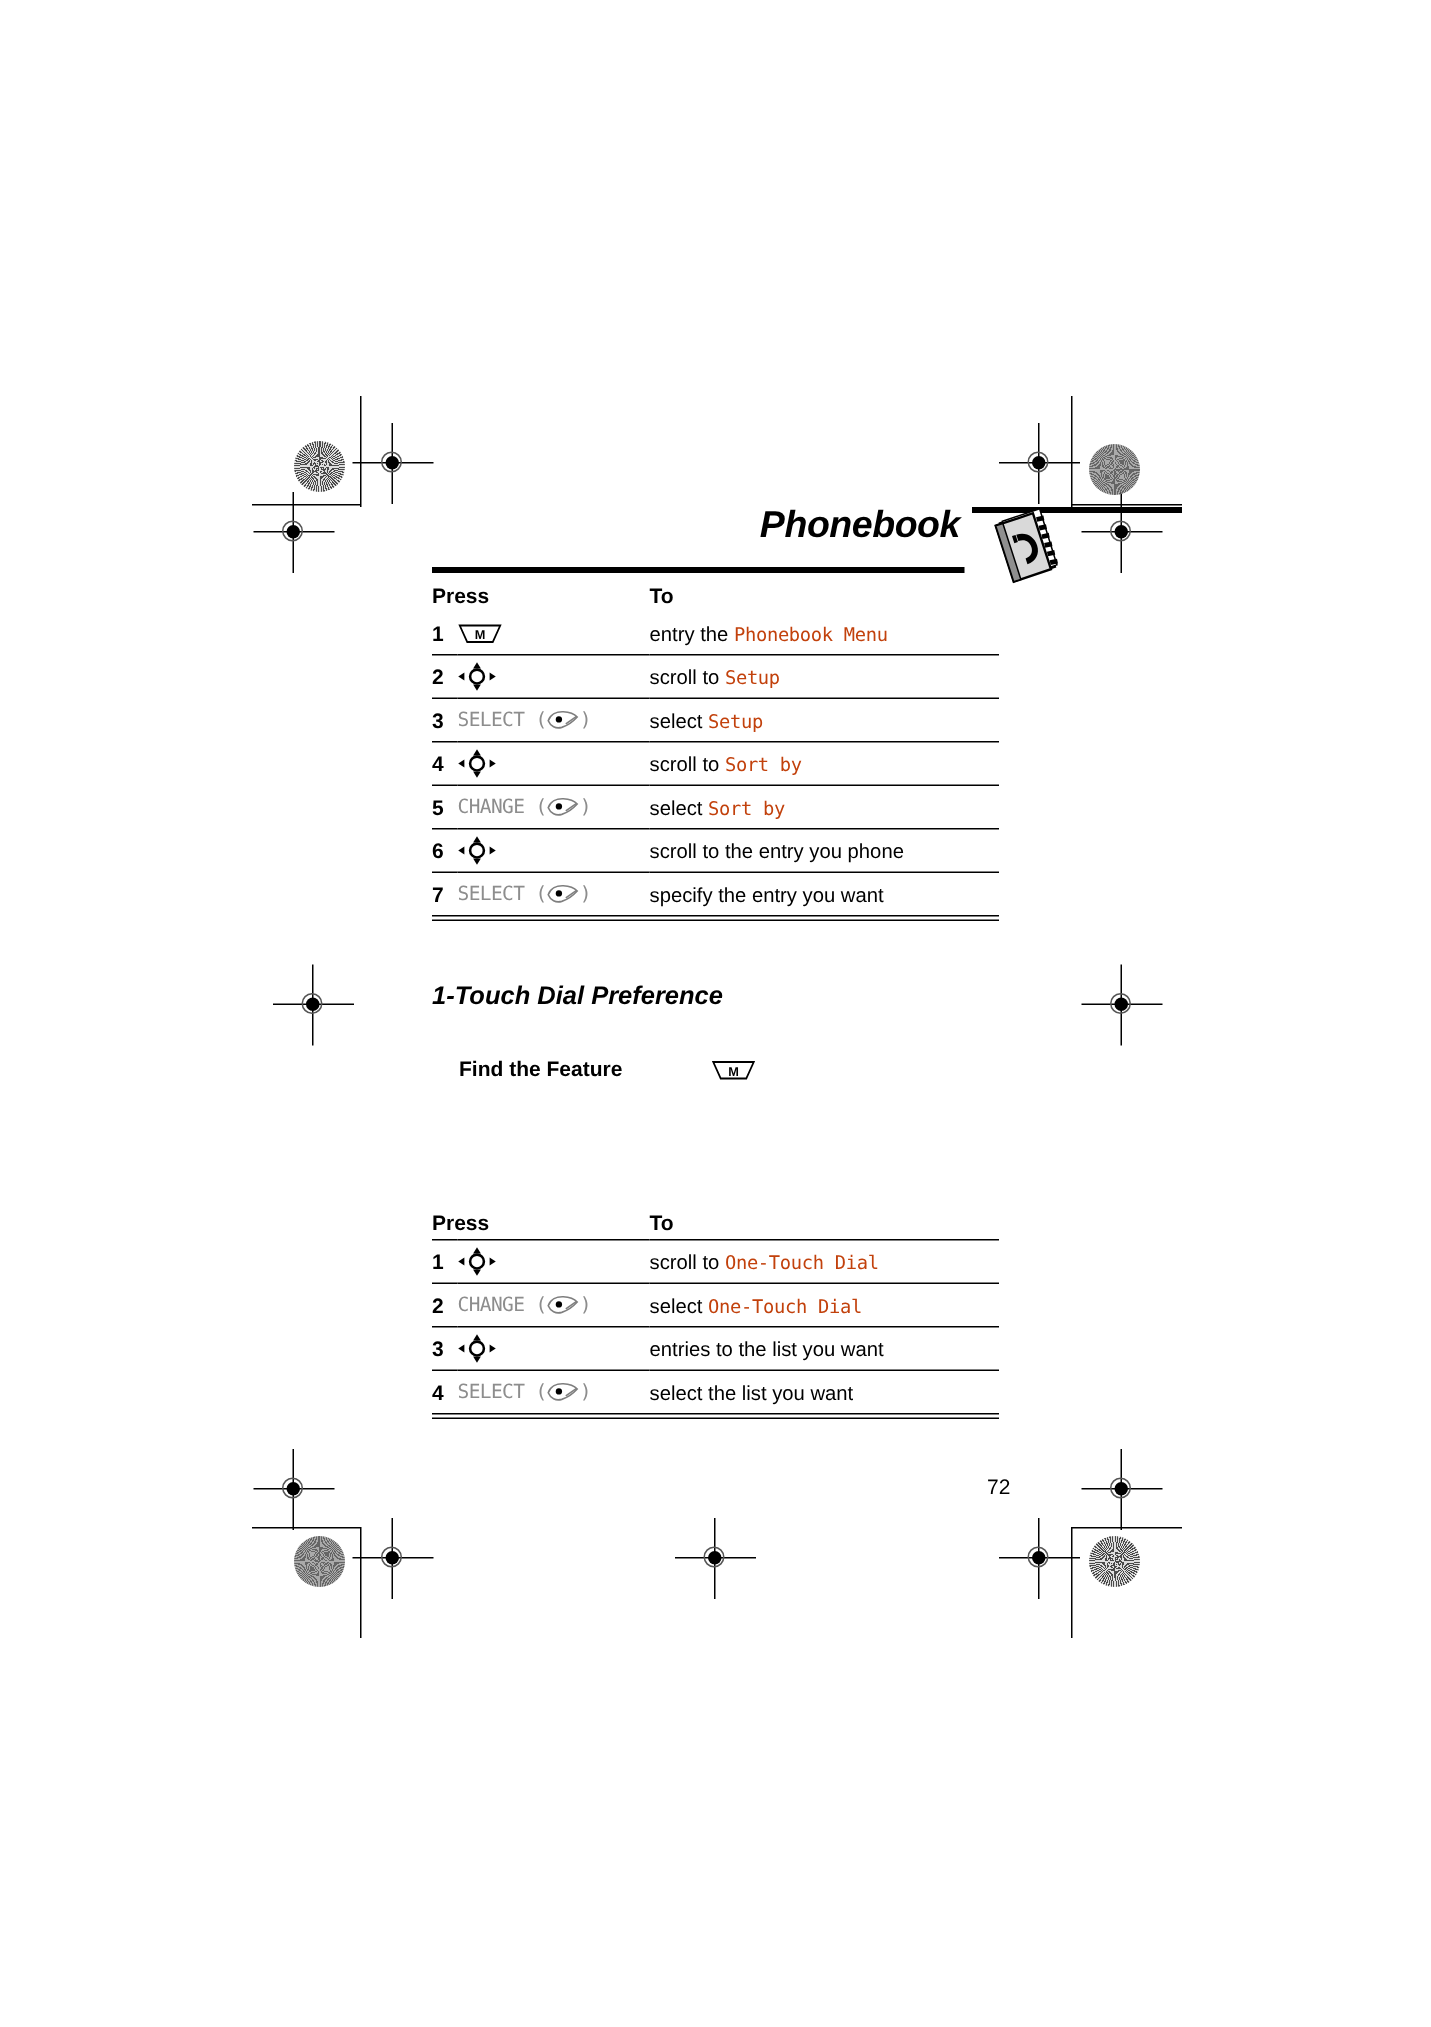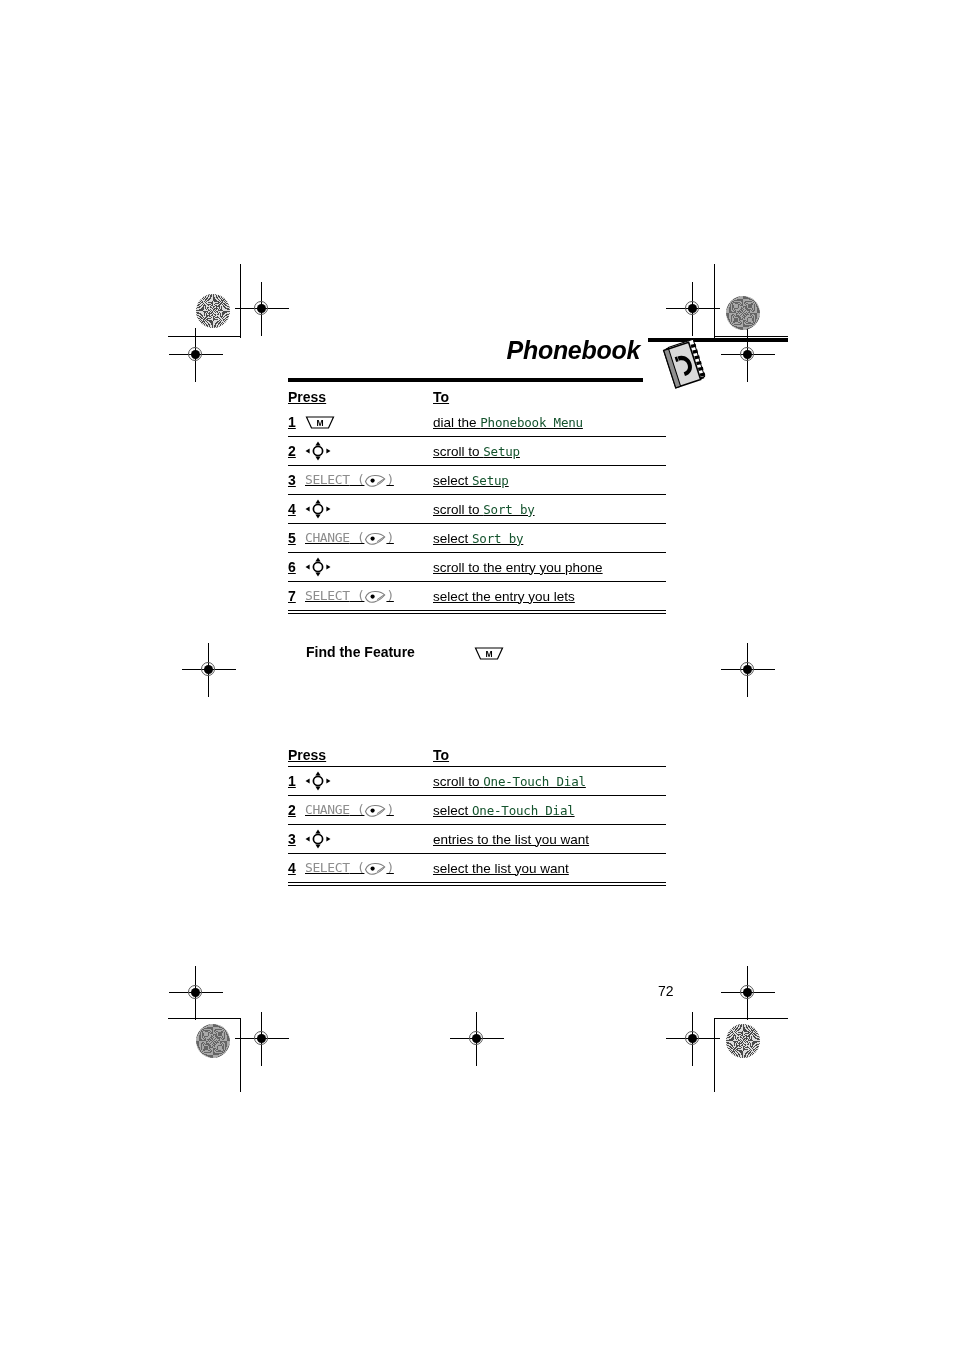--- a/index.html
+++ b/index.html
@@ -35,37 +35,37 @@
   .chapter-title{
     position:absolute;right:48px;top:0;
     font-size:25px;font-weight:bold;font-style:italic;letter-spacing:-.3px;margin-left:44px;
   }
   .title-rule{position:absolute;left:0;top:42px;width:355px;height:4px;background:#000;}
 
   
   .book-icon{position:absolute;left:368px;top:2px;width:52px;height:52px;}
 
   
-  table.steps{width:378px;border-collapse:collapse;font-size:13.5px;margin:0;text-decoration:underline;}
+  table.steps{width:378px;border-collapse:collapse;font-size:13.5px;margin:0;}
   table.steps td,table.steps th{padding:0;vertical-align:middle;text-align:left;}
   .hdr th{font-weight:bold;font-size:14px;padding-bottom:3px;height:22px;}
   .num{width:17px;font-weight:bold;font-size:14px;}
   .key{width:128px;}
   .act{}
   table.steps tr.step{height:28px;}
   table.steps tr.step td{border-top:1px solid #000;height:28px;}
   table.steps tr.step.first td{border-top:none;}
   .tbl-end{width:378px;border-top:1px solid #000;margin-top:0;padding-top:2px;}
   .tbl-end i{display:block;border-top:1px solid #000;}
 
   
   .softkey{font-family:"DejaVu Sans Mono","Liberation Mono",monospace;
     font-size:13px;color:#8d8d8d;letter-spacing:-.4px;white-space:nowrap;}
   .disp{font-family:"DejaVu Sans Mono","Liberation Mono",monospace;
-    font-size:12.5px;color:#14532d;letter-spacing:-.2px;}
+    font-size:12.5px;color:#c2410c;letter-spacing:-.2px;}
   .act{font-size:13.5px;color:#000;white-space:nowrap;}
 
   
   .ic{display:inline-block;vertical-align:middle;}
   .ic-menu{width:30px;height:15px;}
   .ic-nav{width:26px;height:20px;}
   .ic-soft{width:22px;height:14px;}
 
   
   .sec-head{font-size:17px;font-weight:bold;font-style:italic;margin:40px 0 12px 0;}
@@ -213,21 +213,21 @@
       <tr class="step first">
         <td class="num">1</td>
         <td class="key">
           <span class="ic ic-menu">
             <svg viewBox="0 0 30 15" width="30" height="15">
               <path d="M1.5 2 L28.5 2 L23.5 13 L6.5 13 Z" fill="#fff" stroke="#000" stroke-width="1.2"></path>
               <text x="15" y="11" font-family="'Liberation Sans',sans-serif" font-size="8.5" font-weight="bold" text-anchor="middle" fill="#000">M</text>
             </svg>
           </span>
         </td>
-        <td class="act"><span>dial the </span><span class="disp">Phonebook Menu</span></td>
+        <td class="act"><span>entry the </span><span class="disp">Phonebook Menu</span></td>
       </tr>
 
       <tr class="step">
         <td class="num">2</td>
         <td class="key">
           <span class="ic ic-nav">
             <svg viewBox="0 0 26 20" width="26" height="20">
               <circle cx="13" cy="10" r="4.6" fill="#fff" stroke="#000" stroke-width="1.7"></circle>
               <path d="M13 0.5 L15.6 4.6 L10.4 4.6 Z" fill="#000"></path>
               <path d="M13 19.5 L10.4 15.4 L15.6 15.4 Z" fill="#000"></path>
@@ -303,28 +303,29 @@
         <td class="num">7</td>
         <td class="key">
           <span class="softkey">SELECT</span><span class="softkey">&nbsp;(</span><span class="ic ic-soft">
             <svg viewBox="0 0 22 14" width="22" height="14">
               <path d="M1.5 7.5 C3 3.4 7 1.3 11.5 1.5 C16 1.7 19.5 3.6 20.8 5 C19 7 15 10.5 10.5 11.9 C6.5 13 3 11.2 1.5 7.5 Z" fill="#fff" stroke="#7f7f7f" stroke-width="1.1"></path>
               <circle cx="8.6" cy="6.6" r="2.1" fill="#000"></circle>
               <path d="M13.2 9.6 L20.4 4.6" stroke="#7f7f7f" stroke-width="1.1" fill="none"></path>
             </svg>
           </span><span class="softkey">)</span>
         </td>
-        <td class="act">select the entry you lets</td>
+        <td class="act">specify the entry you want</td>
       </tr>
     </tbody>
       </table>
     <div class="tbl-end">
         <i></i>
       </div>
 
+    <div class="sec-head">1-Touch Dial Preference</div>
 
     <div class="find">
       <div class="find-label">Find the Feature</div>
       <div class="find-key">
         <svg viewBox="0 0 30 15" width="30" height="15">
           <path d="M1.5 2 L28.5 2 L23.5 13 L6.5 13 Z" fill="#fff" stroke="#000" stroke-width="1.2"></path>
           <text x="15" y="11" font-family="'Liberation Sans',sans-serif" font-size="8.5" font-weight="bold" text-anchor="middle" fill="#000">M</text>
         </svg>
       </div>
     </div>

